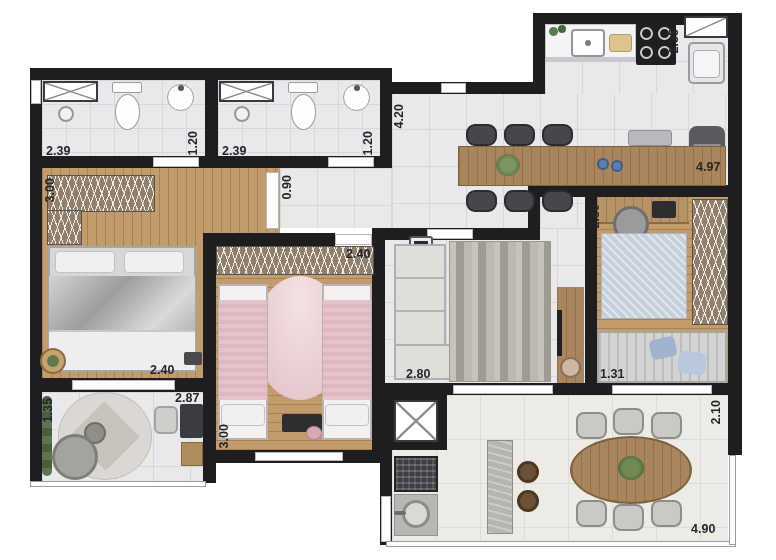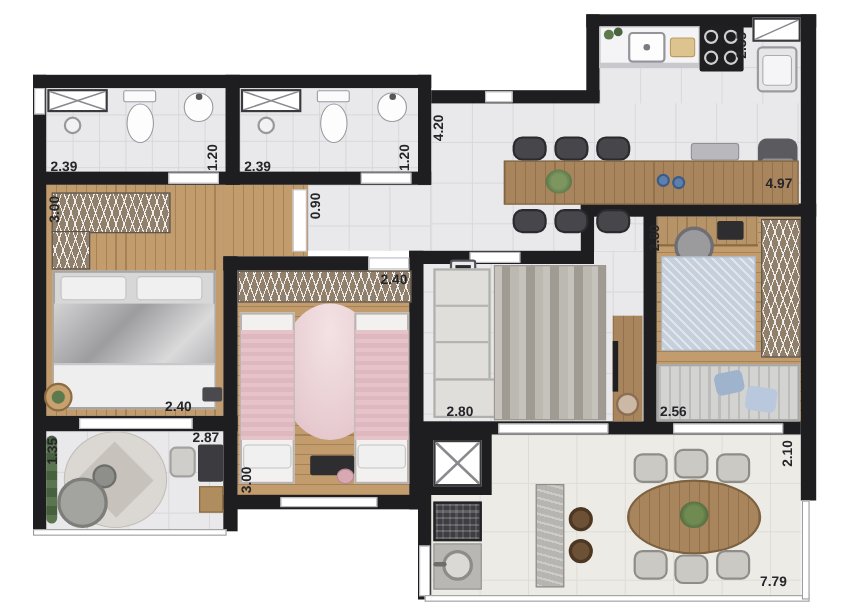--- a/index.html
+++ b/index.html
@@ -248,19 +248,19 @@
     </div>
   <div class="lab" style="left:150px;top:364px;">2.40</div>
   <div class="lab" style="left:175px;top:392px;">2.87</div>
   <div class="vlab" style="left:41px;top:391px;">
       <span>1.35</span>
     </div>
   <div class="vlab" style="left:217px;top:417px;">
       <span>3.00</span>
     </div>
   <div class="lab" style="left:406px;top:368px;">2.80</div>
-  <div class="lab" style="left:600px;top:368px;">2.56</div>
+  <div class="lab" style="left:600px;top:368px;">1.31</div>
   <div class="vlab" style="left:709px;top:393px;">
       <span>2.10</span>
     </div>
-  <div class="lab" style="left:691px;top:523px;">7.79</div>
+  <div class="lab" style="left:691px;top:523px;">4.90</div>
 
 </div>
 
 </body></html>

